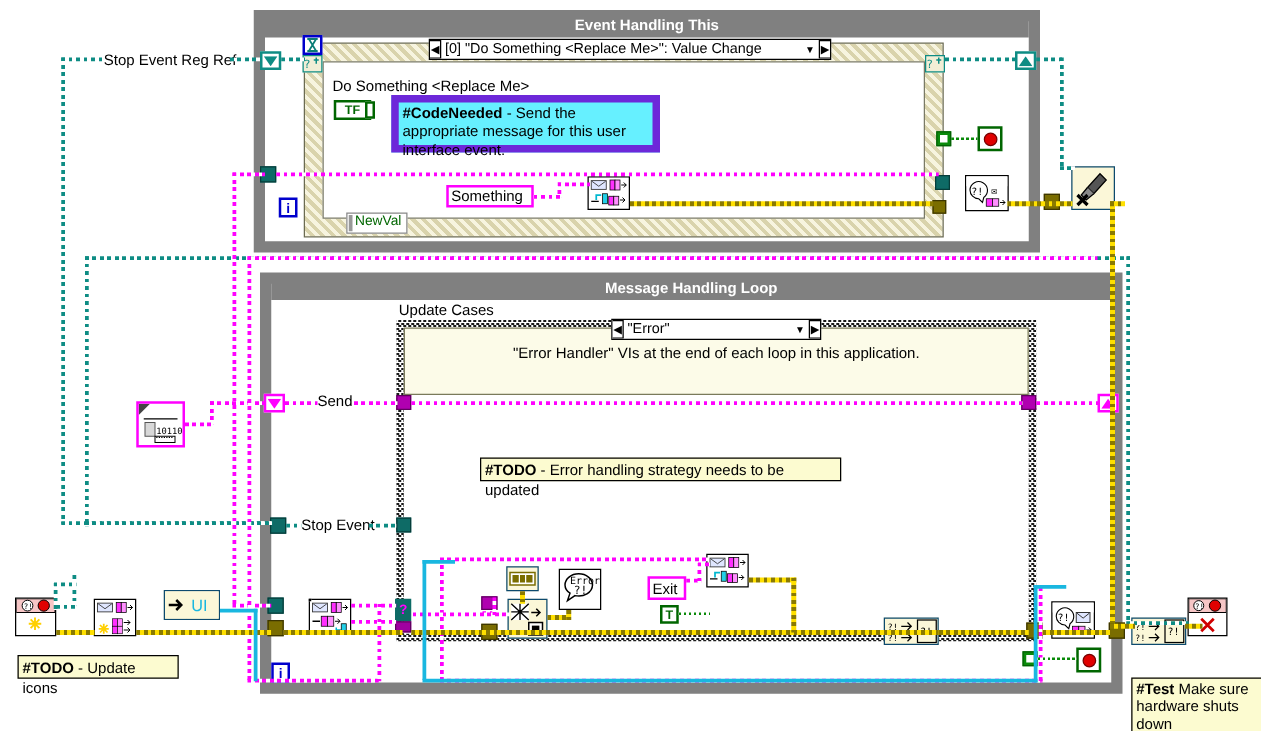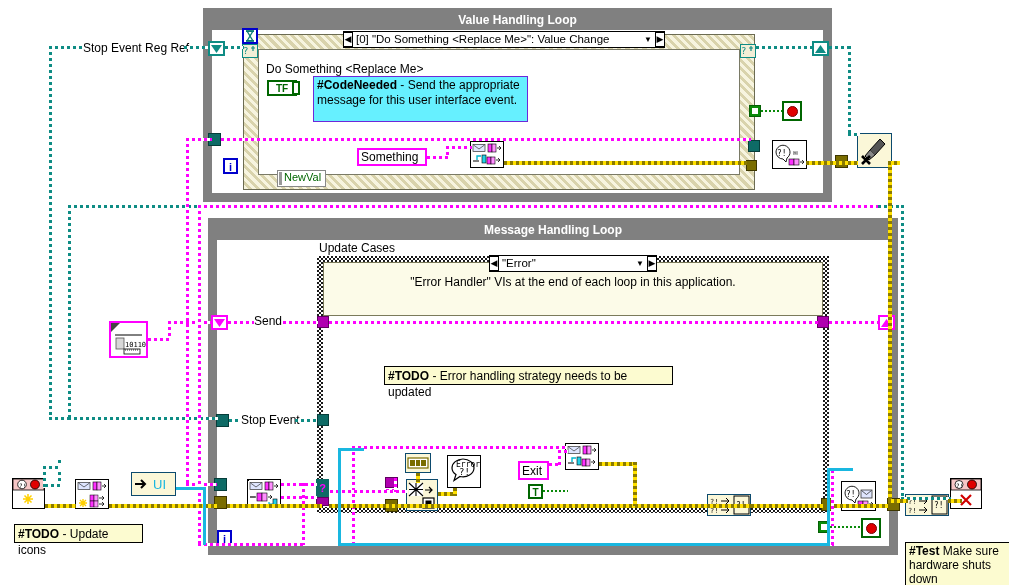--- a/index.html
+++ b/index.html
@@ -60,21 +60,21 @@
   .node{position:absolute;box-sizing:border-box;background:#ffffff;border:1px solid #000;}
   .node-y{position:absolute;box-sizing:border-box;background:#fbf7d8;border:1px solid #0c4a6e;}
   .term{position:absolute;box-sizing:border-box;background:#0e6b66;border:1px solid #063d3a;}
   .term-y{position:absolute;box-sizing:border-box;background:#7a6d00;border:1px solid #3d3600;}
   .term-m{position:absolute;box-sizing:border-box;background:#b000b0;border:1px solid #600060;}
   .note{
     position:absolute;box-sizing:border-box;background:#fcfbd0;border:1px solid #000;
     font-size:12px;line-height:14px;padding:1px 3px;color:#000;
   }
   .cyanbox{
-    position:absolute;box-sizing:border-box;background:#66f0ff;border:1px solid #6d28d9;
+    position:absolute;box-sizing:border-box;background:#66f0ff;border:6px solid #6d28d9;
     font-size:12px;line-height:15px;padding:1px 3px;color:#000;
   }
   .idx{
     position:absolute;box-sizing:border-box;background:#ffffff;border:2px solid #0000cc;
     color:#0000cc;font-weight:bold;font-size:11px;text-align:center;line-height:12px;
   }
   .strconst{
     position:absolute;box-sizing:border-box;background:#ffffff;border:2px solid #ff00ff;
     color:#000;font-size:12px;line-height:14px;padding:0 2px;white-space:nowrap;
   }
@@ -93,21 +93,21 @@
   }
   .newval:before{content:"";position:absolute;left:1px;top:1px;bottom:1px;width:3px;background:#999;}
   svg{display:block;}
 </style>
 </head>
 <body>
 
 <div class="loop" style="left:203px;top:8px;width:629px;height:194px;">
 </div>
 <div class="loop-banner" style="left:212px;top:11px;width:611px;height:19px;">
-  <span>Value Handling Loop</span>
+  <span>Event Handling This</span>
 </div>
 
 <div class="evt-hatch" style="left:243px;top:34px;width:512px;height:156px;"></div>
 <div class="abs" style="left:258px;top:49px;width:482px;height:126px;background:#ffffff;border:1px solid #7a7a66;"></div>
 
 <div class="abs" style="left:242px;top:28px;width:16px;height:16px;background:#ffffff;border:2px solid #0000cc;">
   <svg width="12" height="12" viewBox="0 0 12 12" style="margin:0px auto;">
     <path d="M2 1 H10 M2 11 H10 M3 1 L9 11 M9 1 L3 11" stroke="#0b7d76" stroke-width="1.4" fill="none"></path>
     <rect x="2" y="0.5" width="8" height="1.5" fill="#0b7d76"></rect>
     <rect x="2" y="10" width="8" height="1.5" fill="#0b7d76"></rect>

